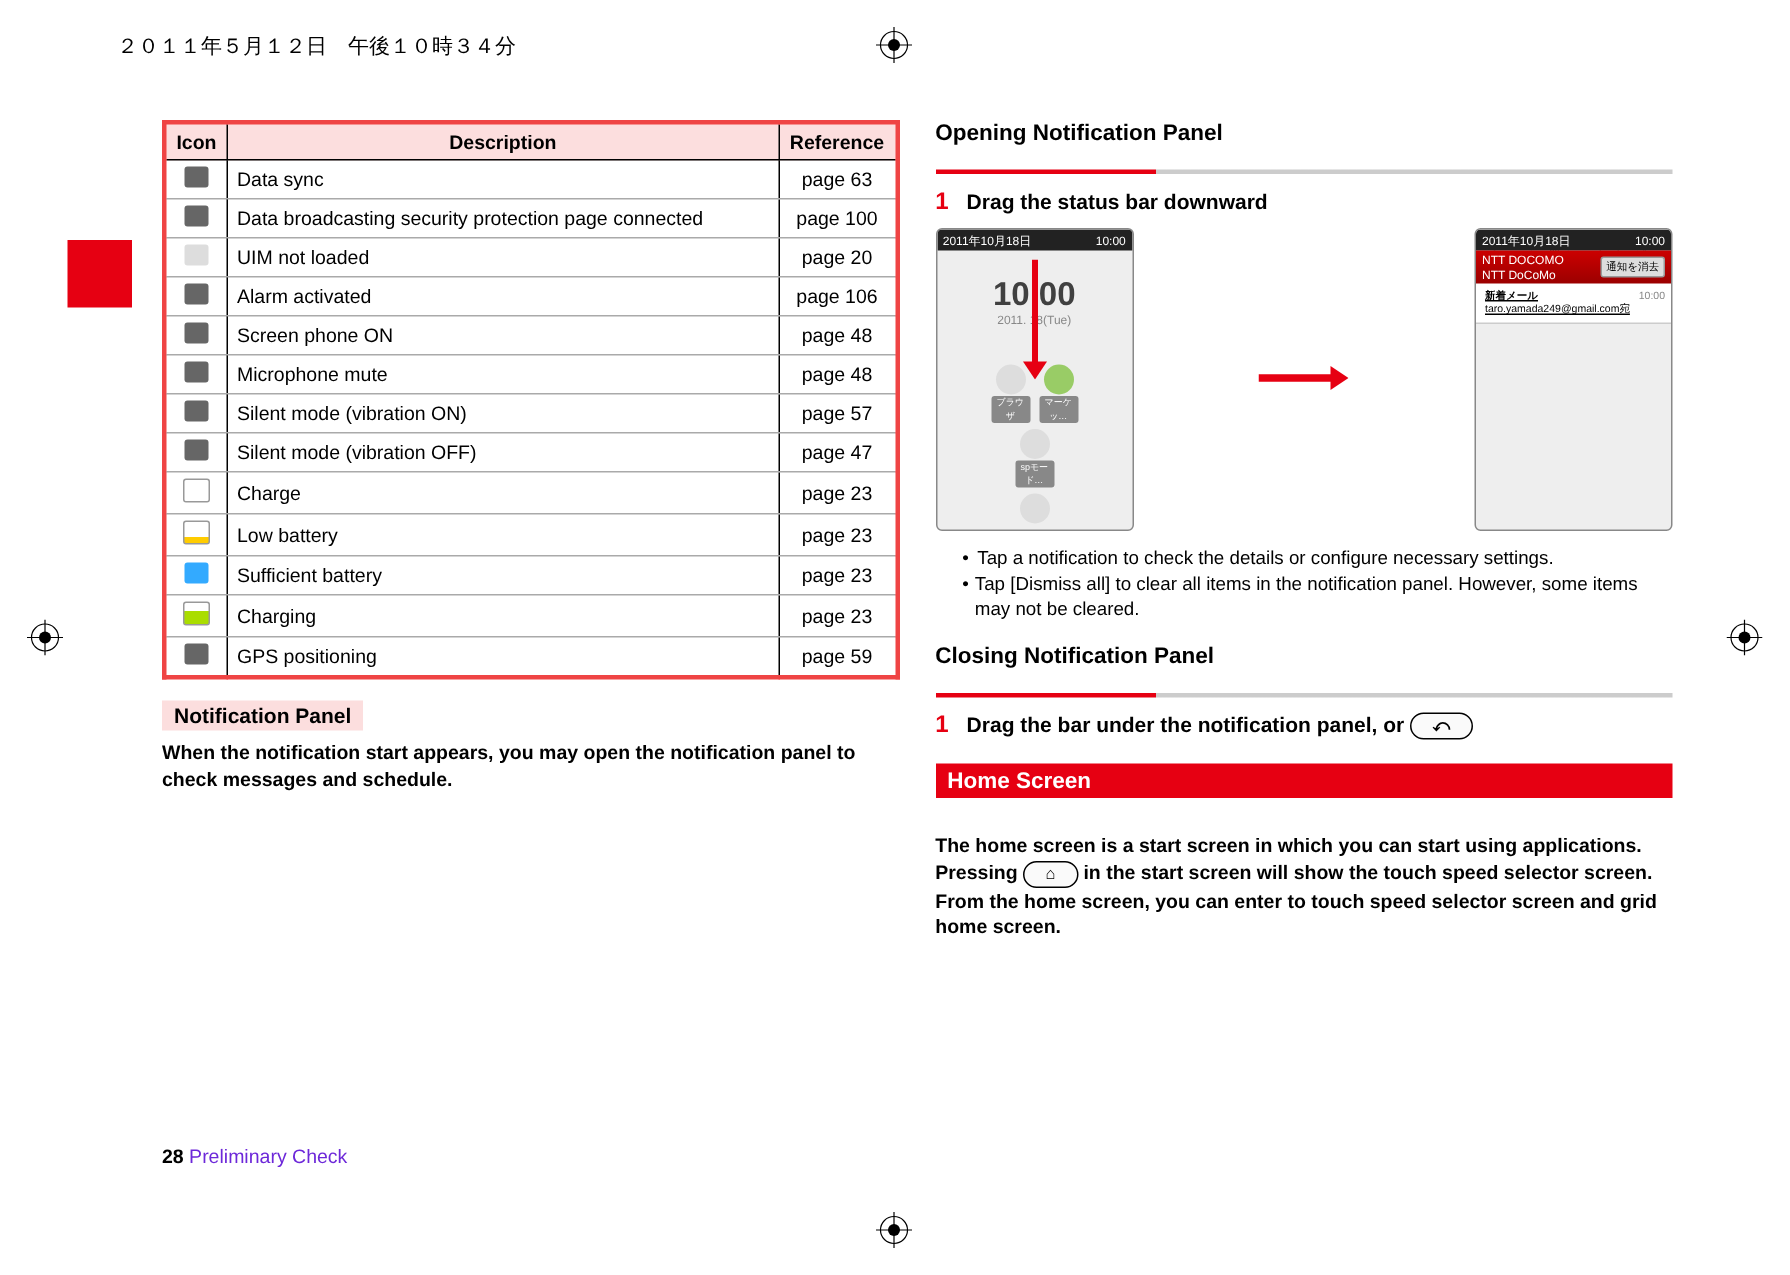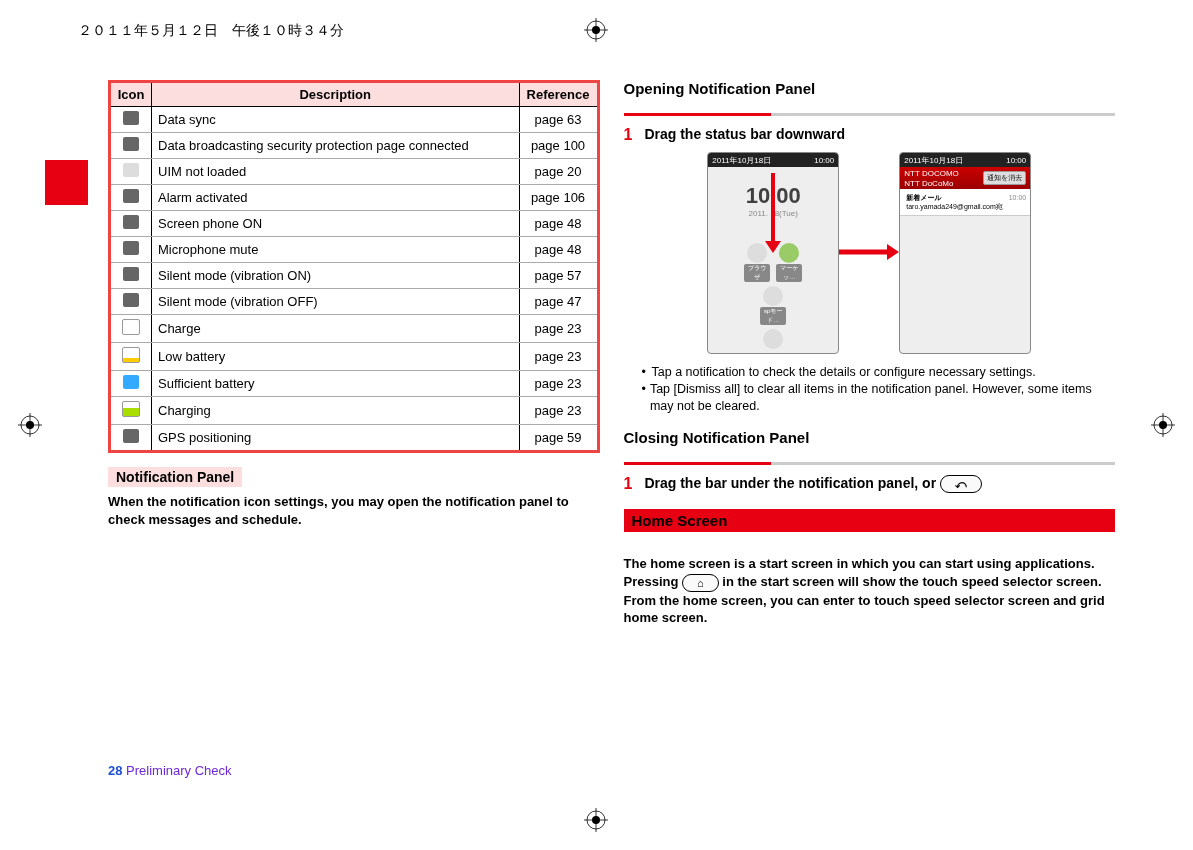--- a/index.html
+++ b/index.html
@@ -35,21 +35,21 @@
   .mini-icon { display:inline-block; width:16px; height:14px; background:#666; border-radius:2px; }
 
   .subheading { background: #fcdede; display: inline-block; padding: 2px 8px; font-weight: bold; font-size: 14px; margin-top: 14px; }
   .body-bold { font-weight: bold; font-size: 13px; margin-top: 6px; line-height: 1.35; }
 
   .section-h { font-weight: bold; font-size: 15px; border-bottom: 3px solid; border-image: linear-gradient(to right, #e60012 30%, #ccc 30%) 1; padding-bottom: 16px; margin-bottom: 10px; }
   .step-num { color: #e60012; font-weight: bold; font-size: 16px; margin-right: 12px; }
   .step-row { display: flex; align-items: flex-start; margin-bottom: 8px; }
   .step-text { font-weight: bold; font-size: 14px; flex: 1; }
 
-  .phone-row { display:flex; align-items:center; justify-content:center; margin: 8px 0 10px 0; }
+  .phone-row { display:flex; align-items:center; justify-content:space-between; margin: 8px 0 10px 0; text-decoration: underline; }
   .phone { width: 130px; height: 200px; border: 1px solid #888; border-radius: 4px; background:#eee; position:relative; overflow:hidden; }
   .phone .statusbar { position:absolute; top:0; left:0; right:0; height:14px; background:#222; color:#fff; font-size:8px; display:flex; justify-content:space-between; padding:0 4px; align-items:center;}
   .phone .home-clock { position:absolute; top:30px; left:0; right:0; text-align:center; font-size:22px; color:#404040; font-weight:bold;}
   .phone .home-date { position:absolute; top:56px; left:0; right:0; text-align:center; font-size:8px; color:#888;}
   .phone .drag-arrow { position:absolute; top:20px; left:50%; transform:translateX(-50%); }
   .phone .app-icons { position:absolute; top:90px; left:0; right:0; display:flex; flex-direction:column; align-items:center; gap:4px;}
   .phone .app-icons .row {display:flex; gap:6px;}
   .phone .app-icons .ic {width:26px; text-align:center;}
   .phone .app-icons .cir{width:20px;height:20px;border-radius:50%;background:#ddd;margin:0 auto;}
   .phone .app-icons .lbl{font-size:6px;background:#888;color:#fff;border-radius:2px;padding:0 2px;display:inline-block;margin-top:1px;}
@@ -60,23 +60,23 @@
   .phone .notif-item .t { font-weight:bold; }
   .phone .clearbtn { position:absolute; top:18px; right:4px; background:#ddd; border:1px solid #999; font-size:7px; padding:1px 3px; border-radius:2px;}
   .transition-arrow { width:60px; }
 
   .bullets { margin: 0 0 14px 18px; font-size: 12.5px; line-height: 1.35; }
   .bullets .bullet { display:flex; }
   .bullets .bullet .dot { width:10px; }
 
   .pill-btn { display:inline-block; border:1px solid #000; border-radius:10px; padding:0 14px; font-size:11px; line-height:16px; vertical-align:middle; background:#fafafa;}
 
-  .red-heading { background:#e60012; color:#000000; font-weight:bold; font-size:15px; padding:3px 8px; margin-top:16px; }
+  .red-heading { background:#e60012; color:#ffffff; font-weight:bold; font-size:15px; padding:3px 8px; margin-top:16px; }
   .page-num { position:absolute; bottom:72px; left:108px; font-size:13px; }
-  .page-num .n { color:#1d4ed8; font-weight:bold;margin-top:12px; }
+  .page-num .n { color:#000000; font-weight:bold;margin-top:12px; }
   .page-num .t { color:#6d28d9; font-weight:normal; }
 </style>
 </head>
 <body>
 
 <div class="header-text">２０１１年５月１２日　午後１０時３４分</div>
 
 <div class="crop-mark crop-top"><svg viewBox="0 0 24 24">
       <circle cx="12" cy="12" r="9" fill="none" stroke="#000" stroke-width="0.8"></circle>
       <circle cx="12" cy="12" r="4" fill="#000"></circle>
@@ -178,21 +178,21 @@
           </tr>
         <tr>
             <td class="icon-cell"><span class="mini-icon"></span></td>
             <td>GPS positioning</td>
             <td class="ref-cell">page 59</td>
           </tr>
       </tbody>
     </table>
 
     <div class="subheading">Notification Panel</div>
-    <div class="body-bold">When the notification icon settings, you may open the notification panel to check messages and schedule.</div>
+    <div class="body-bold">When the notification start appears, you may open the notification panel to check messages and schedule.</div>
   </div>
 
   <div class="col">
     <div class="section-h">Opening Notification Panel</div>
     <div class="step-row">
       <span class="step-num">1</span>
       <span class="step-text">Drag the status bar downward</span>
     </div>
 
     <div class="phone-row">

